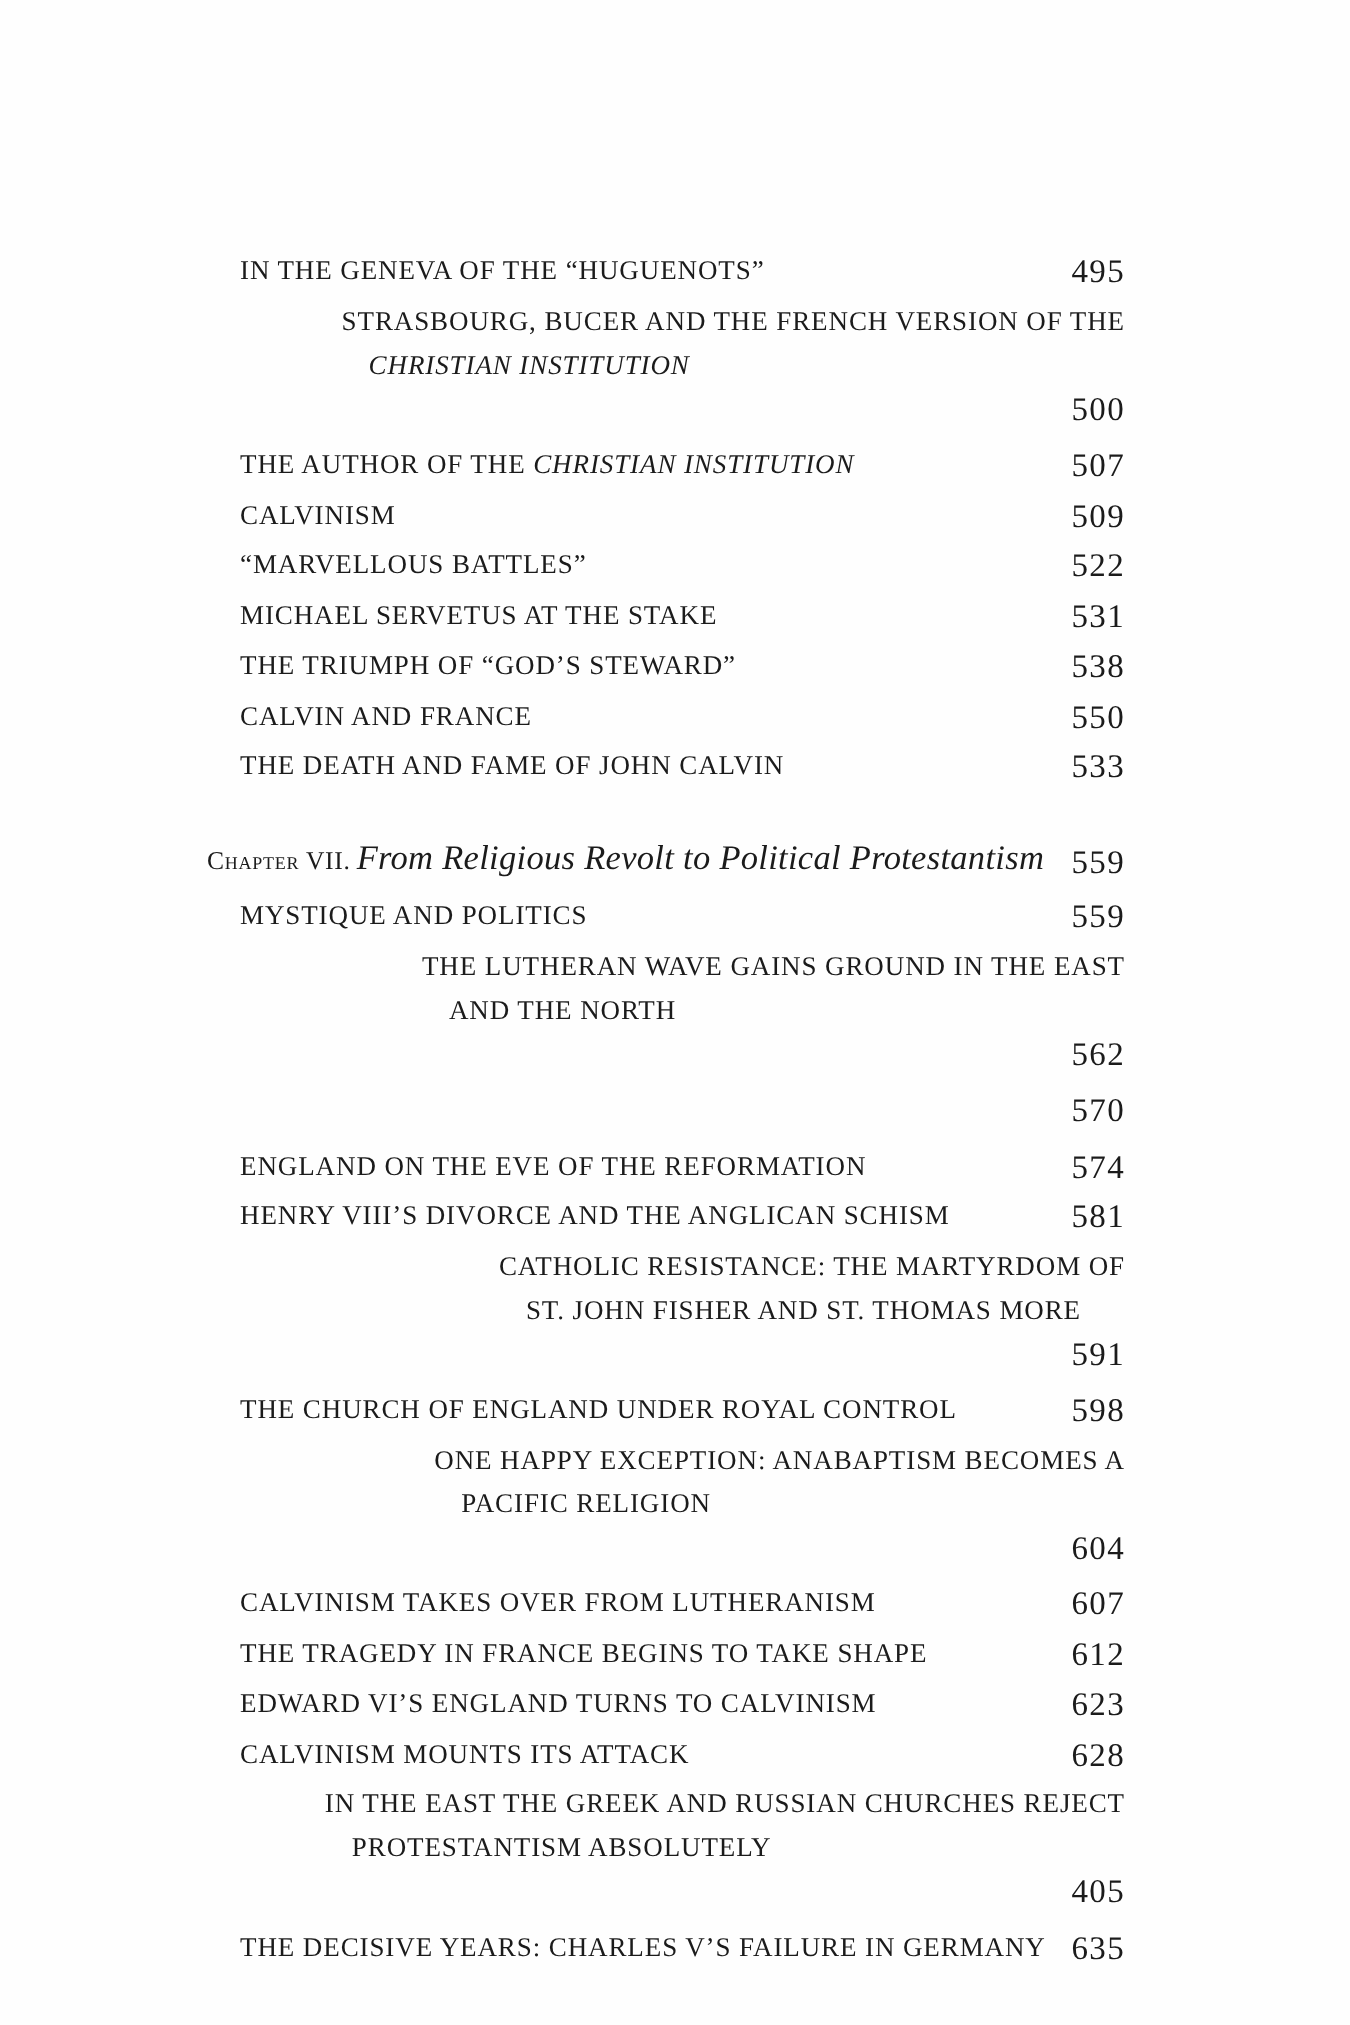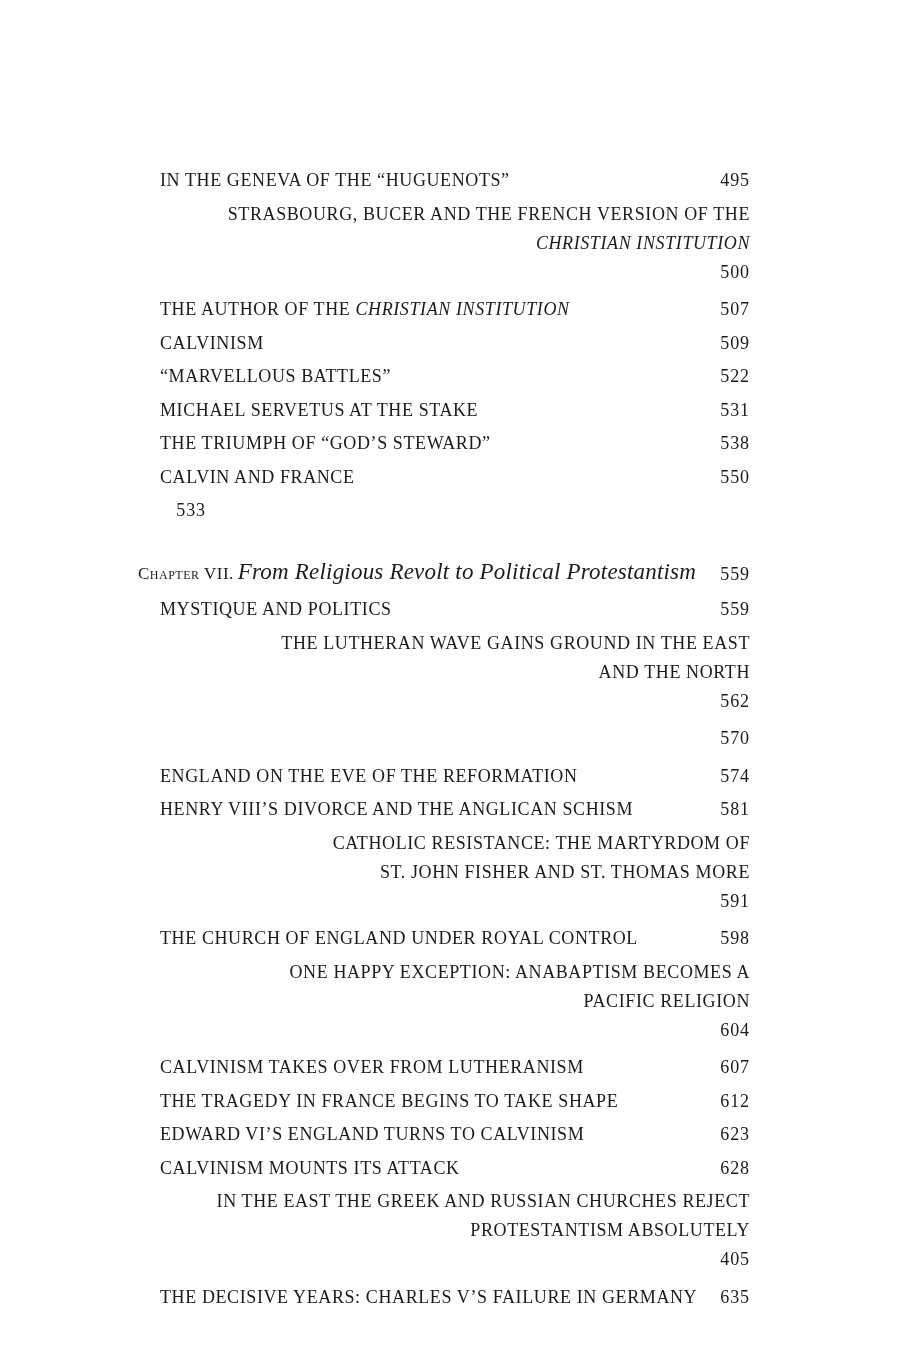--- a/index.html
+++ b/index.html
@@ -26,29 +26,28 @@
     justify-content: space-between;
     align-items: flex-end;
     line-height: 29px;
     margin-bottom: 4.5px;
     padding-left: 22px;
   }
   .toc-entry.wrapped { margin-bottom: 8.5px; flex-direction: column; }
   .entry-label {
     font-size: 18px;
     letter-spacing: 0.6px;
-    text-align: right;
   }
   .entry-label .line2 {
     display: block;
     padding-left: 18px;
   }
   .italic { font-style: italic; }
   .pagenum {
-    font-size: 18px;
+    font-size: 22px;
     letter-spacing: 0.9px;
     white-space: nowrap;
     padding-left: 12px;
     min-width: 46px;
     text-align: right;
   }
   .chapter-row {
     display: flex;
     justify-content: space-between;
     align-items: flex-end;
@@ -111,20 +110,21 @@
       <div class="entry-label"><span>THE TRIUMPH OF “GOD’S STEWARD”</span></div>
       <div class="pagenum">538</div>
     </div>
 
     <div class="toc-entry">
       <div class="entry-label"><span>CALVIN AND FRANCE</span></div>
       <div class="pagenum">550</div>
     </div>
 
     <div class="toc-entry">
+      <div class="entry-label"><span>THE DEATH AND FAME OF JOHN CALVIN</span></div>
       <div class="pagenum">533</div>
     </div>
 
     <div class="chapter-row">
       <div class="chapter-label-wrap">
         <span class="chapter-smallcaps">Chapter VII.</span>
         <span class="chapter-title">From Religious Revolt to Political Protestantism</span>
       </div>
       <div class="pagenum">559</div>
     </div>

